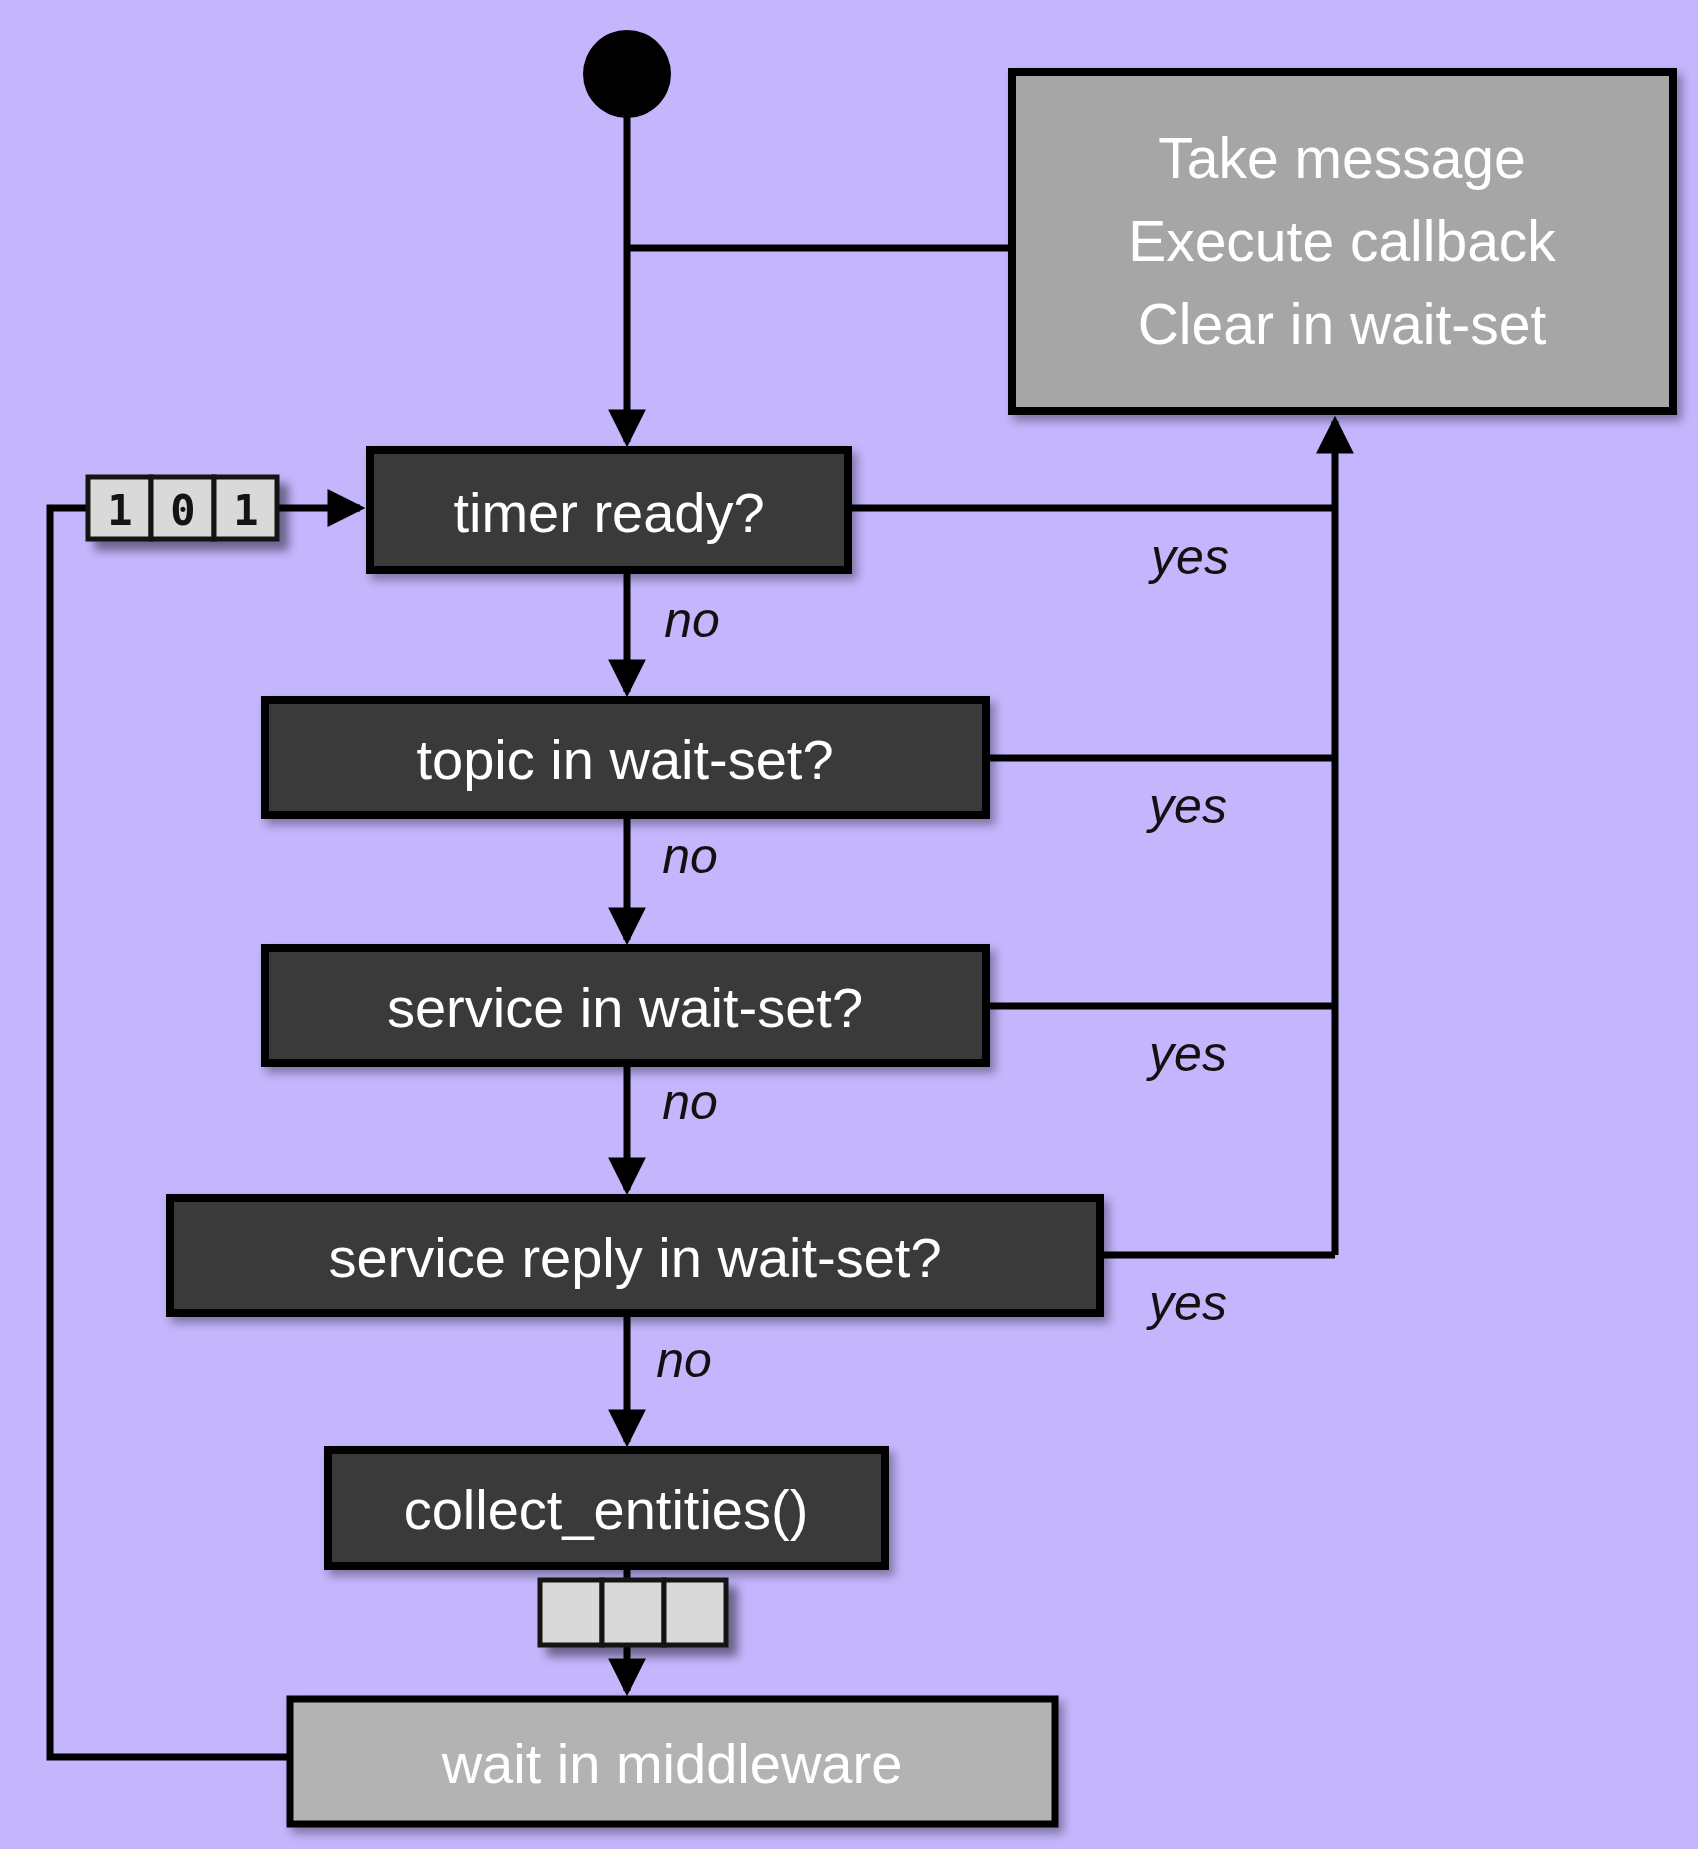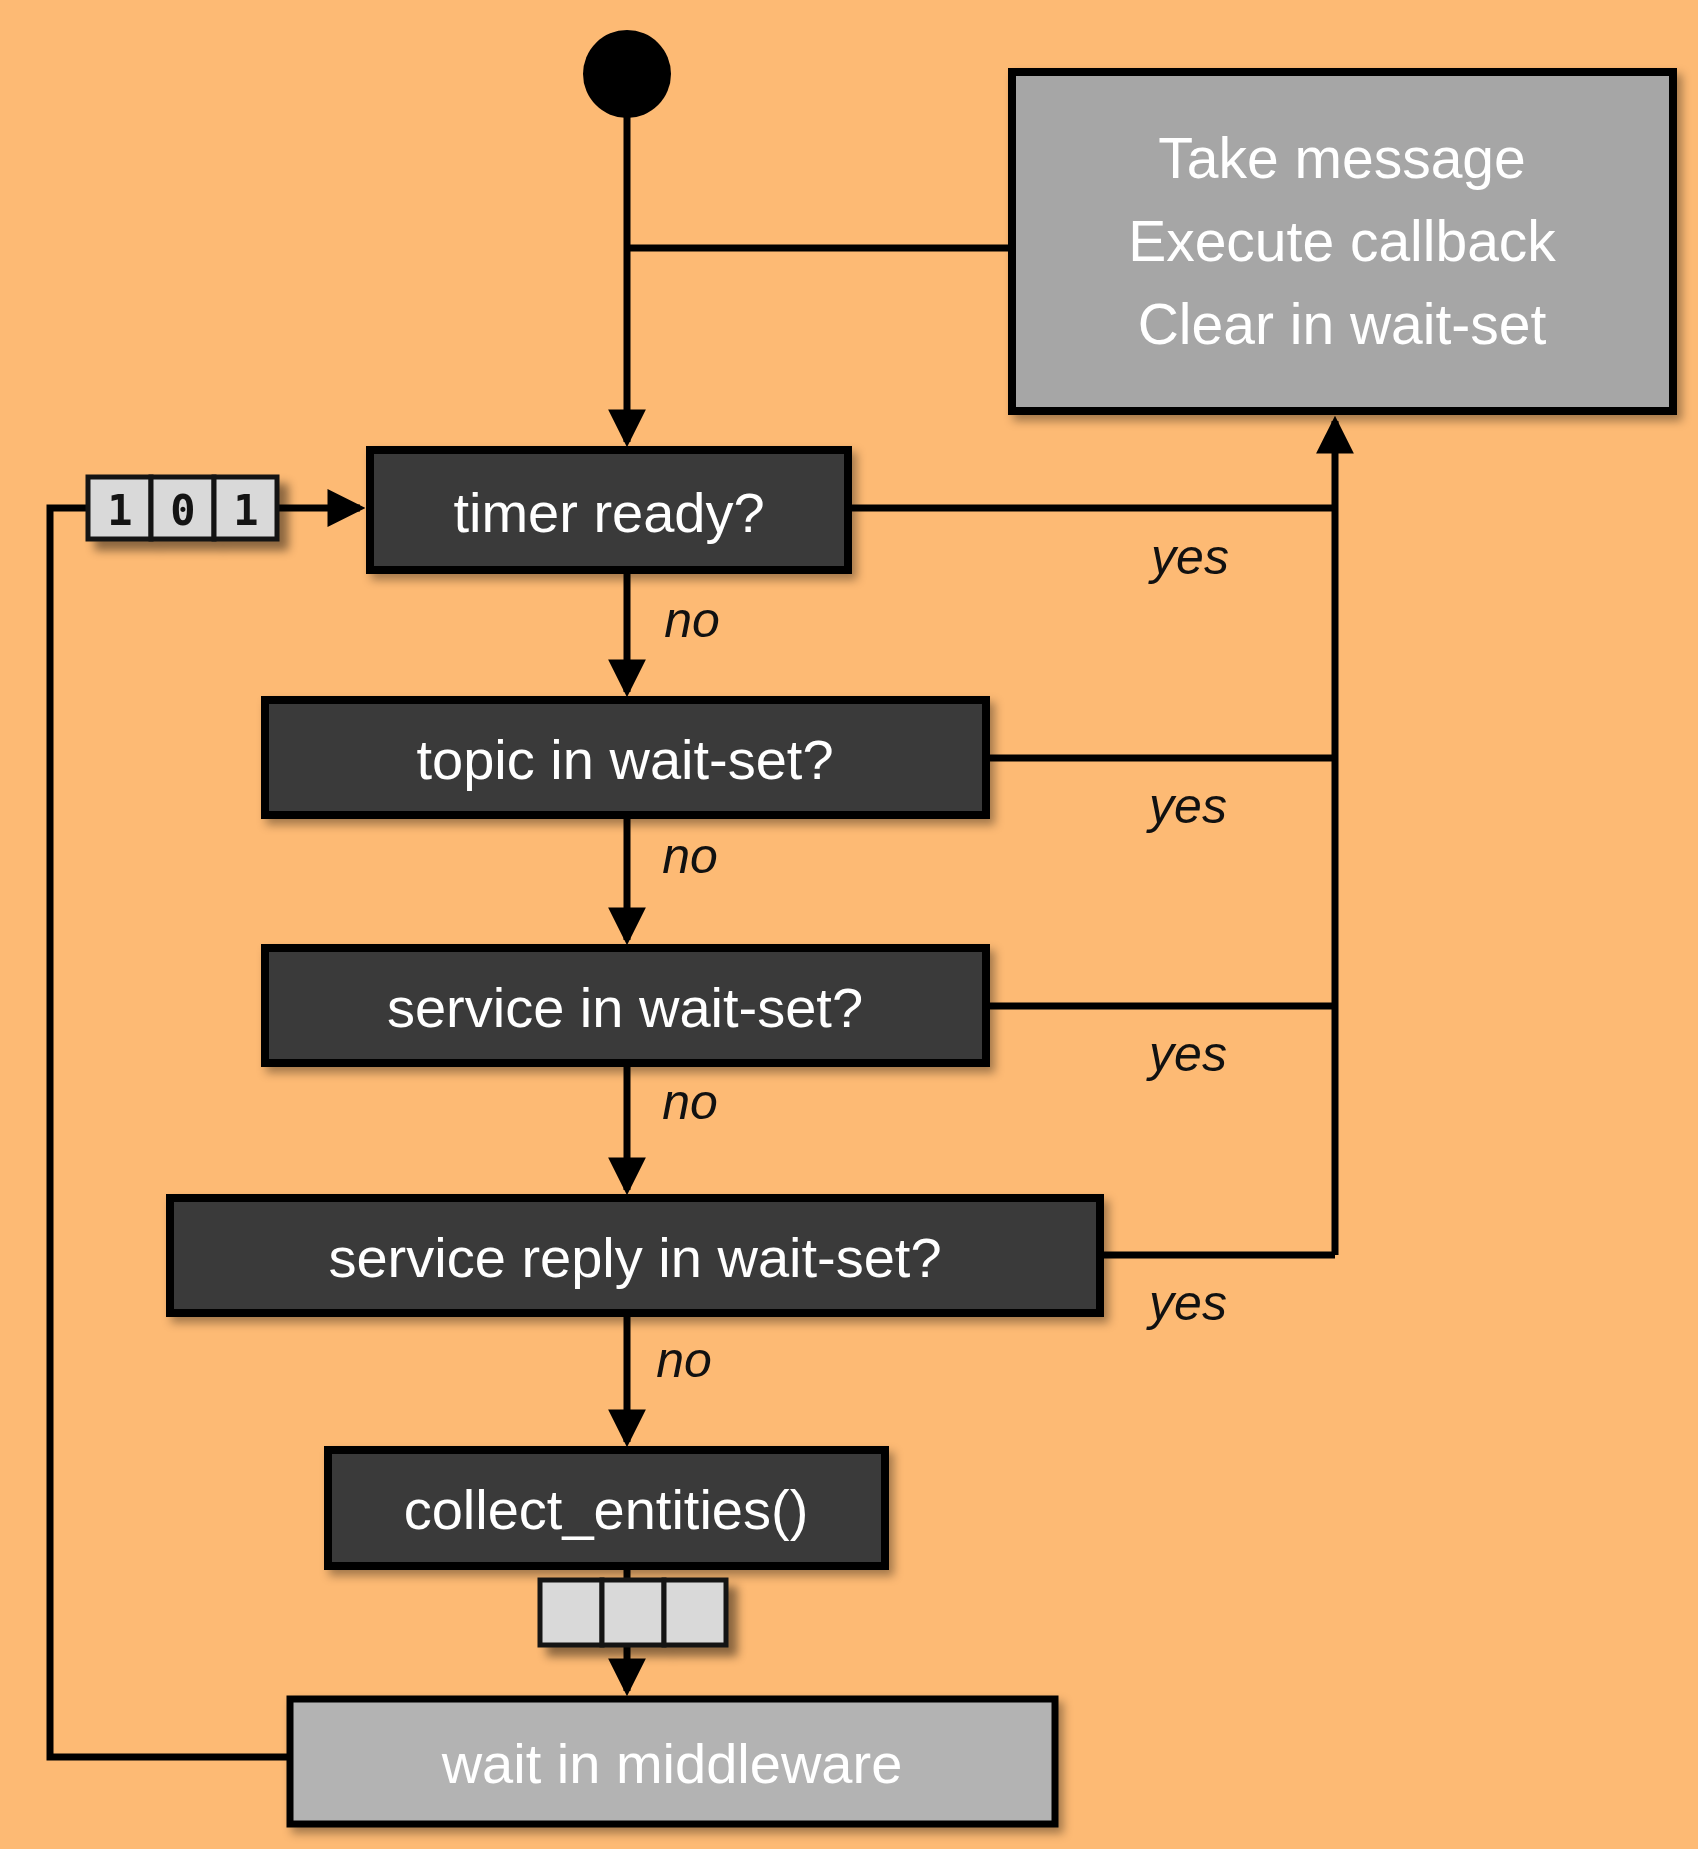--- a/index.html
+++ b/index.html
@@ -7,21 +7,21 @@
     padding: 0;
     background: #ffffff;
     width: 1698px;
     height: 1849px;
     overflow: hidden;
   }
   .canvas-wrap {
     position: relative;
     width: 1698px;
     height: 1849px;
-    background: #fdba74;
+    background: #c4b5fd;
   }
   svg { display: block; }
 
   .flow-line {
     stroke: #000000;
     stroke-width: 7;
     fill: none;
   }
   .box-dark {
     fill: #3a3a3a;

